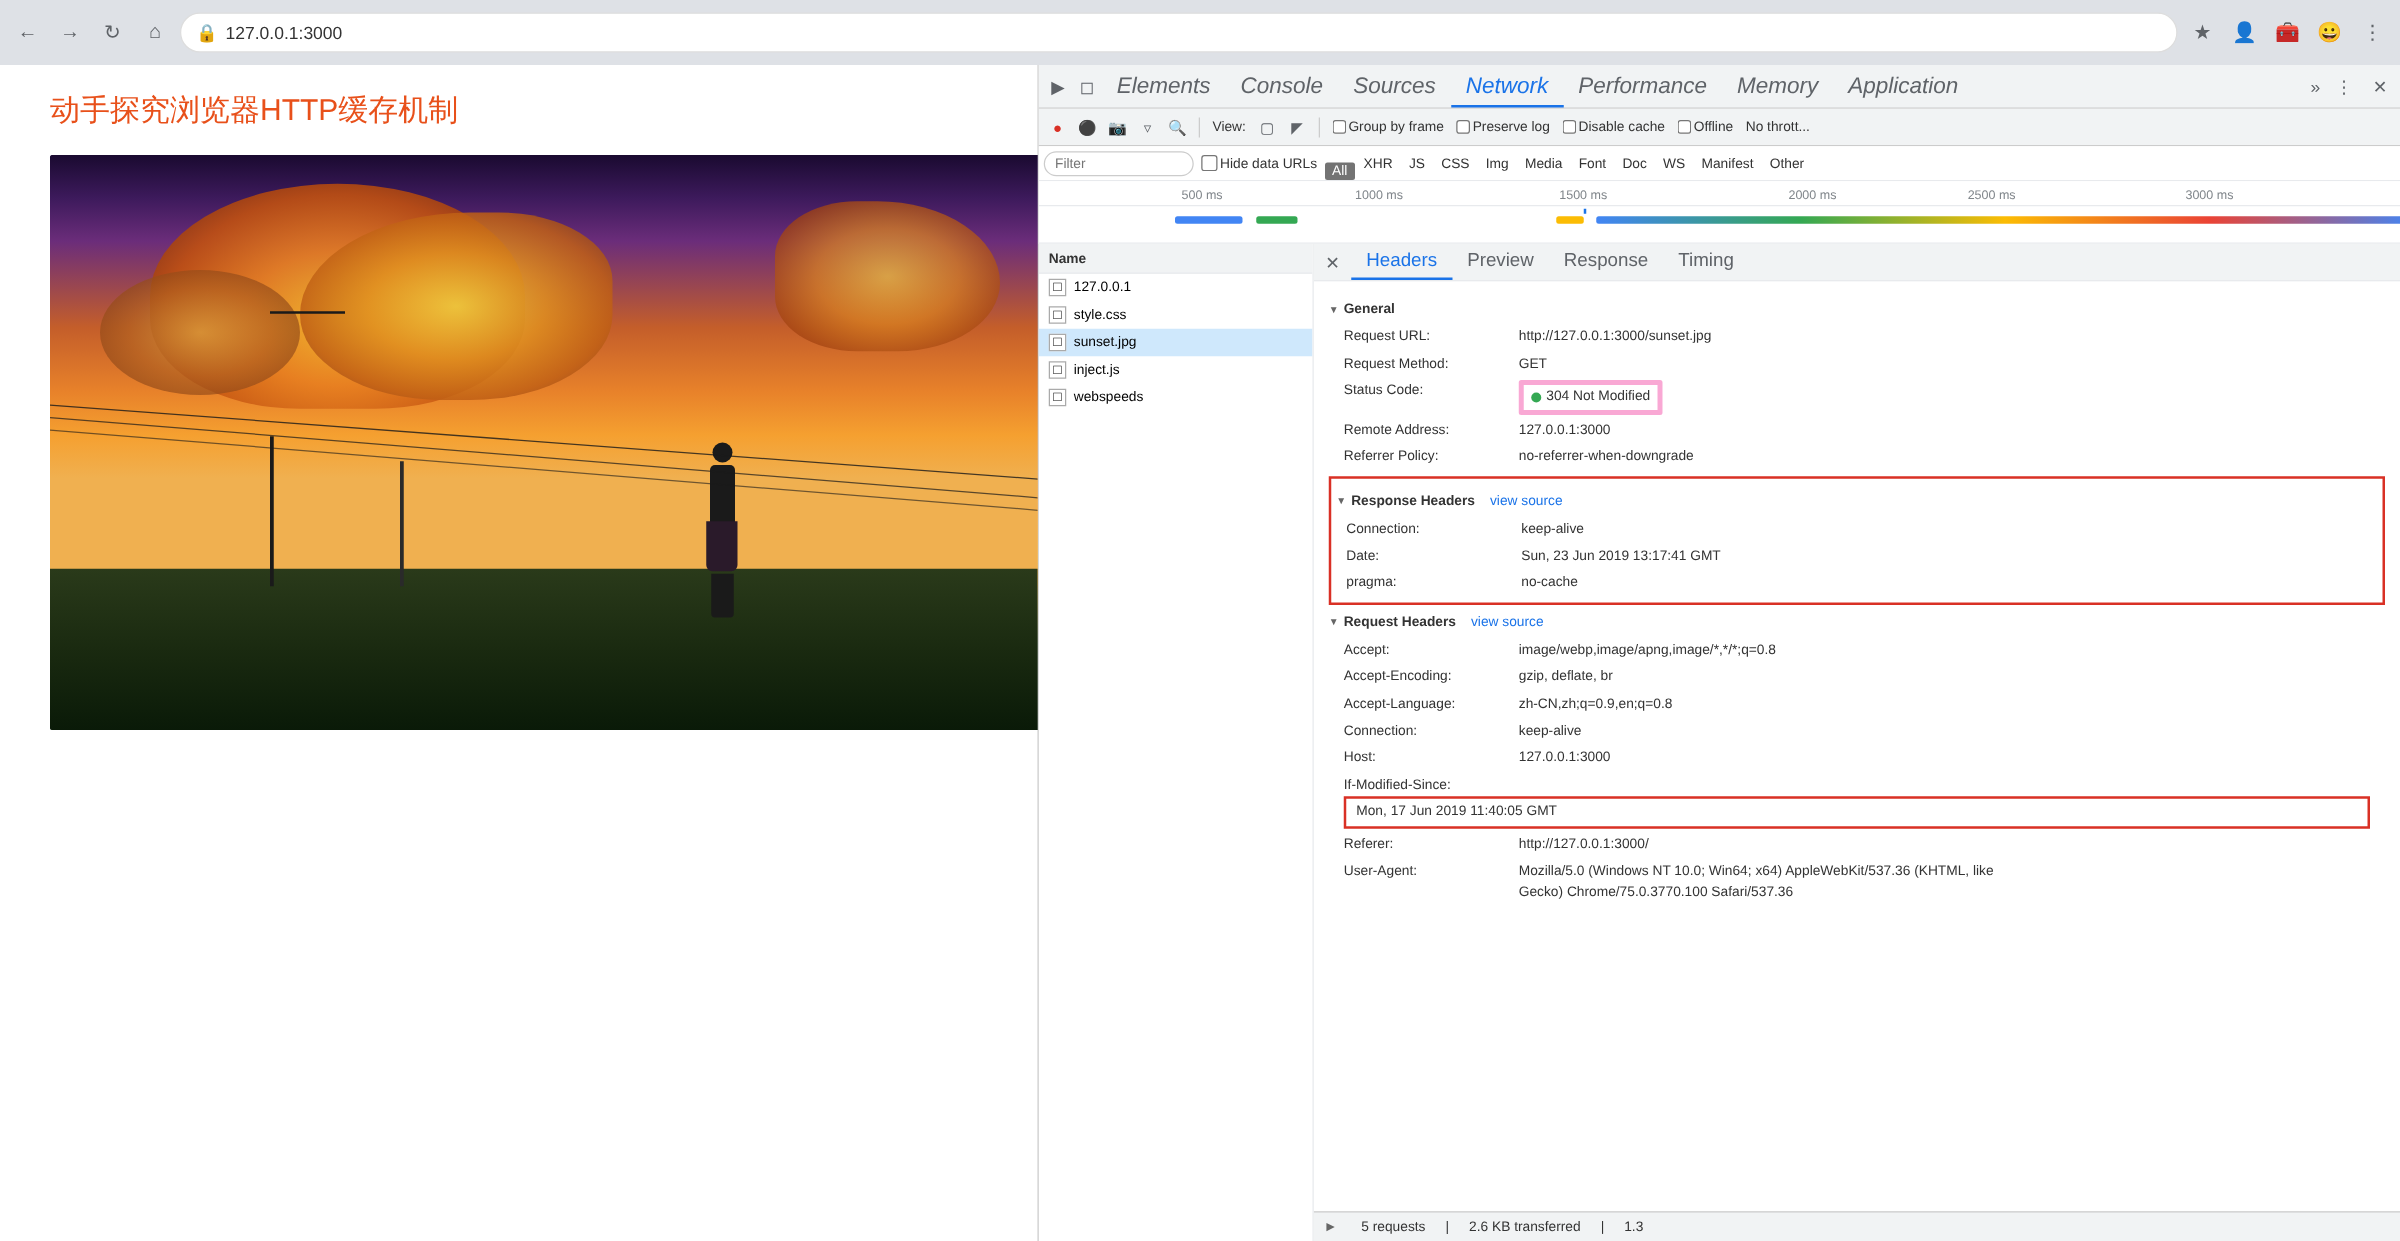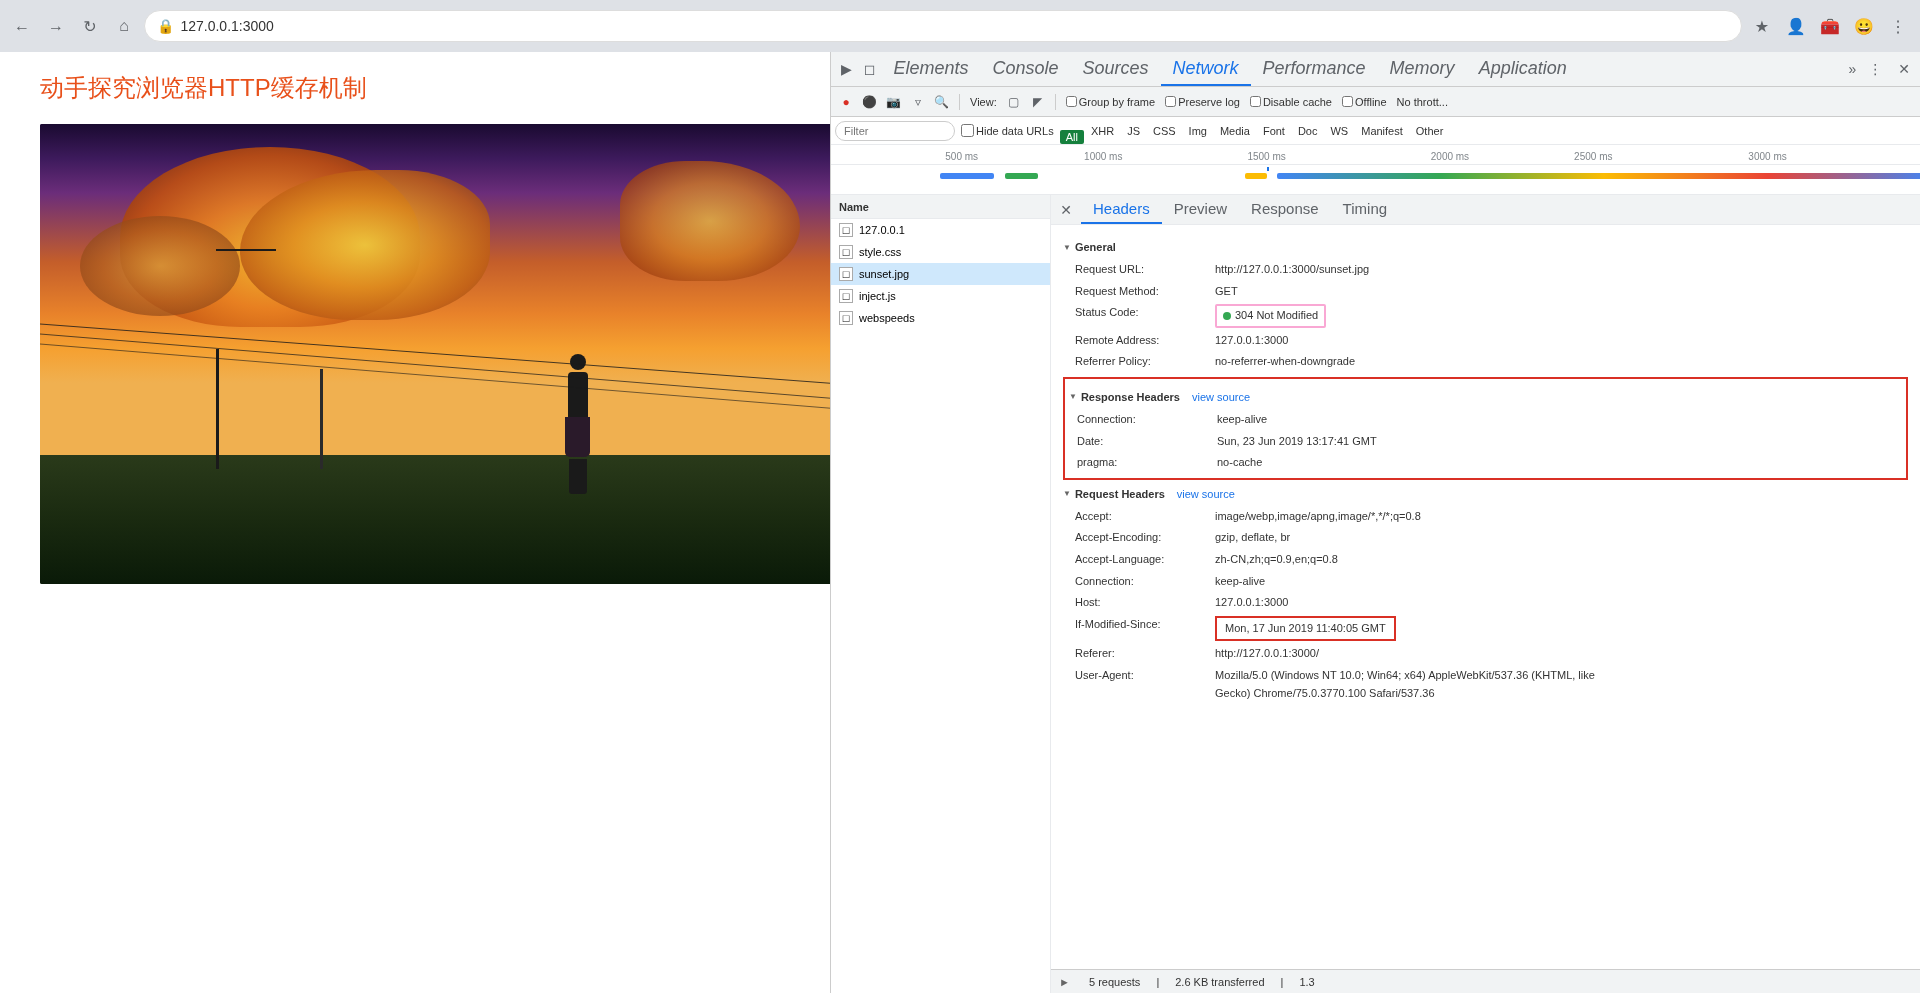--- a/index.html
+++ b/index.html
@@ -188,21 +188,21 @@
     .filter-type-btn {
       padding: 1px 6px;
       border: none;
       background: none;
       cursor: pointer;
       font-size: 11px;
       color: #333;
       border-radius: 2px;
     }
     .filter-type-btn.active {
-      background: #15803d;
+      background: #737373;
       color: #fff;
       margin-top: 12px;
     }
 
     
     .timeline-bar {
       height: 50px;
       background: #fff;
       border-bottom: 1px solid #e8eaed;
       position: relative;
@@ -344,21 +344,21 @@
       min-width: 140px;
       font-weight: normal;
     }
     .header-value {
       color: #333;
     }
     .status-code-badge {
       display: inline-flex;
       align-items: center;
       gap: 4px;
-      border: 2px solid #f9a8d4;
+      border: 4px solid #f9a8d4;
       padding: 1px 6px;
       border-radius: 2px;
       color: #333;
     }
     .status-dot {
       width: 8px; height: 8px;
       border-radius: 50%;
       background: #34a853;
       display: inline-block;
     }
@@ -638,21 +638,21 @@
           </div>
           <div class="header-row">
             <span class="header-key">Connection:</span>
             <span class="header-value">keep-alive</span>
           </div>
           <div class="header-row">
             <span class="header-key">Host:</span>
             <span class="header-value">127.0.0.1:3000</span>
           </div>
 
-          <div class="header-row" style="padding: 2px 12px;">
+          <div class="header-row" style="padding: 2px 12px; flex-direction: column;">
             <span class="header-key">If-Modified-Since:</span>
             <span class="if-modified-box">Mon, 17 Jun 2019 11:40:05 GMT</span>
           </div>
           <div class="header-row">
             <span class="header-key">Referer:</span>
             <span class="header-value">http://127.0.0.1:3000/</span>
           </div>
           <div class="header-row" style="flex-wrap:wrap;">
             <span class="header-key">User-Agent:</span>
             <span class="header-value" style="word-break:break-all;max-width:380px;">Mozilla/5.0 (Windows NT 10.0; Win64; x64) AppleWebKit/537.36 (KHTML, like Gecko) Chrome/75.0.3770.100 Safari/537.36</span>

